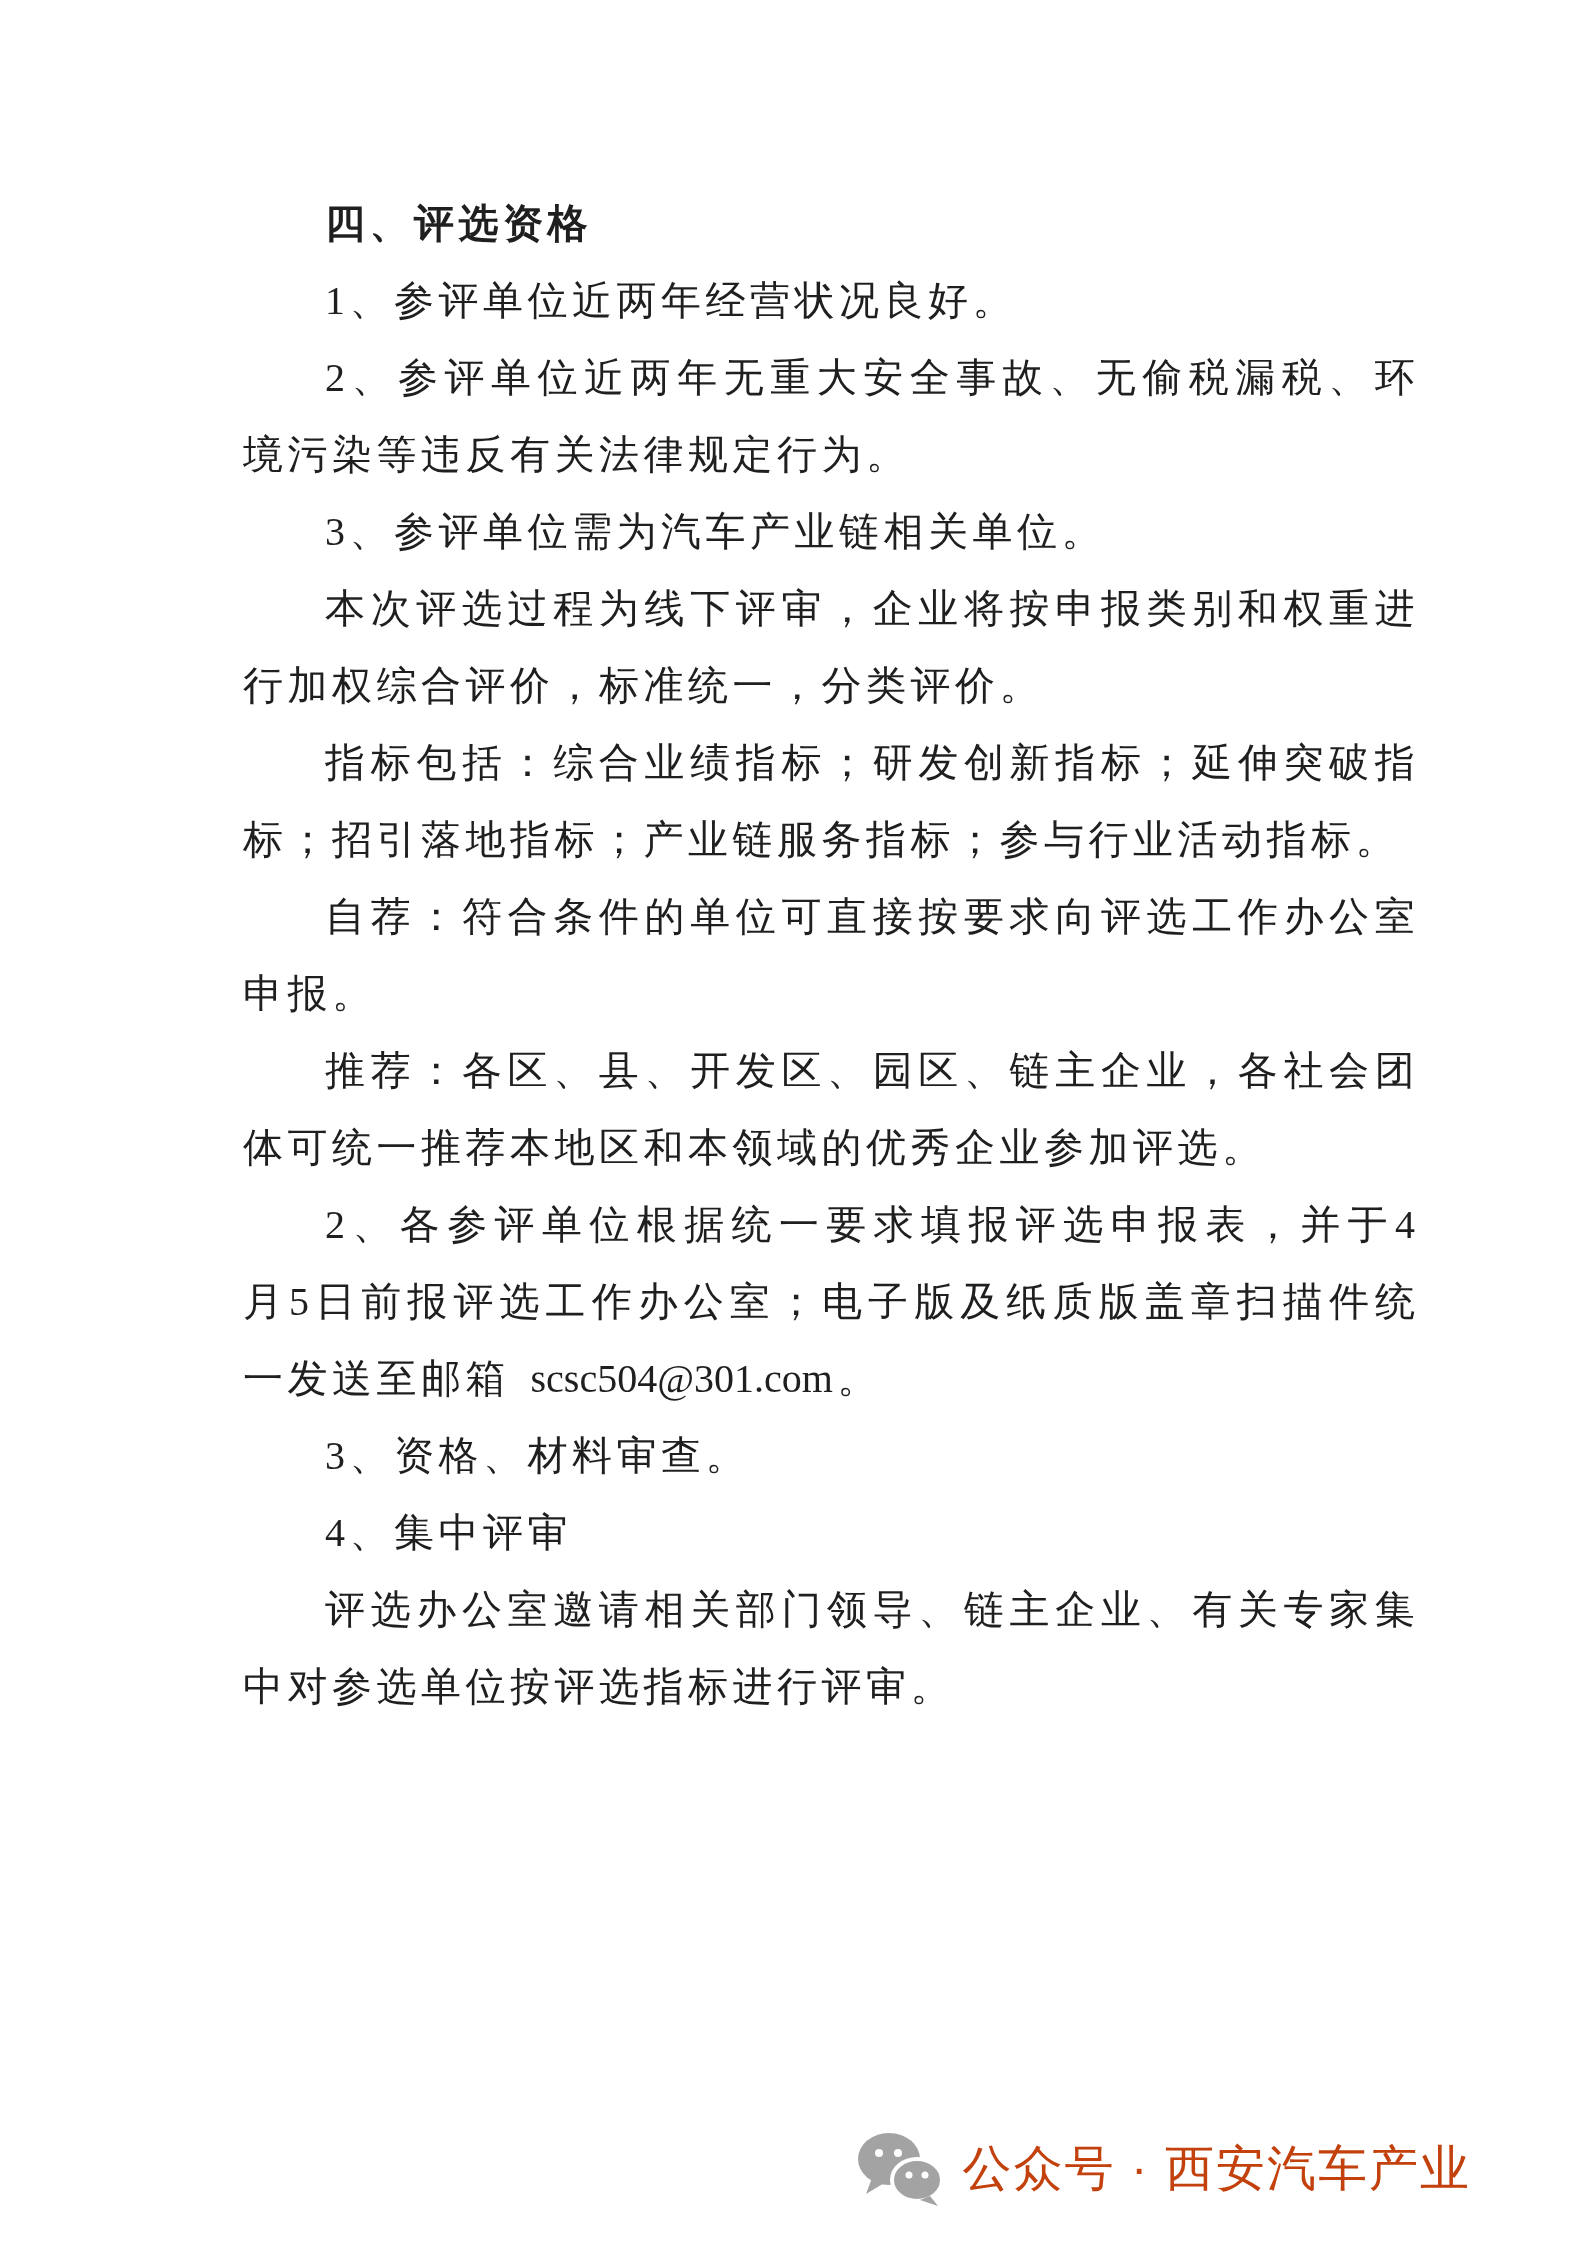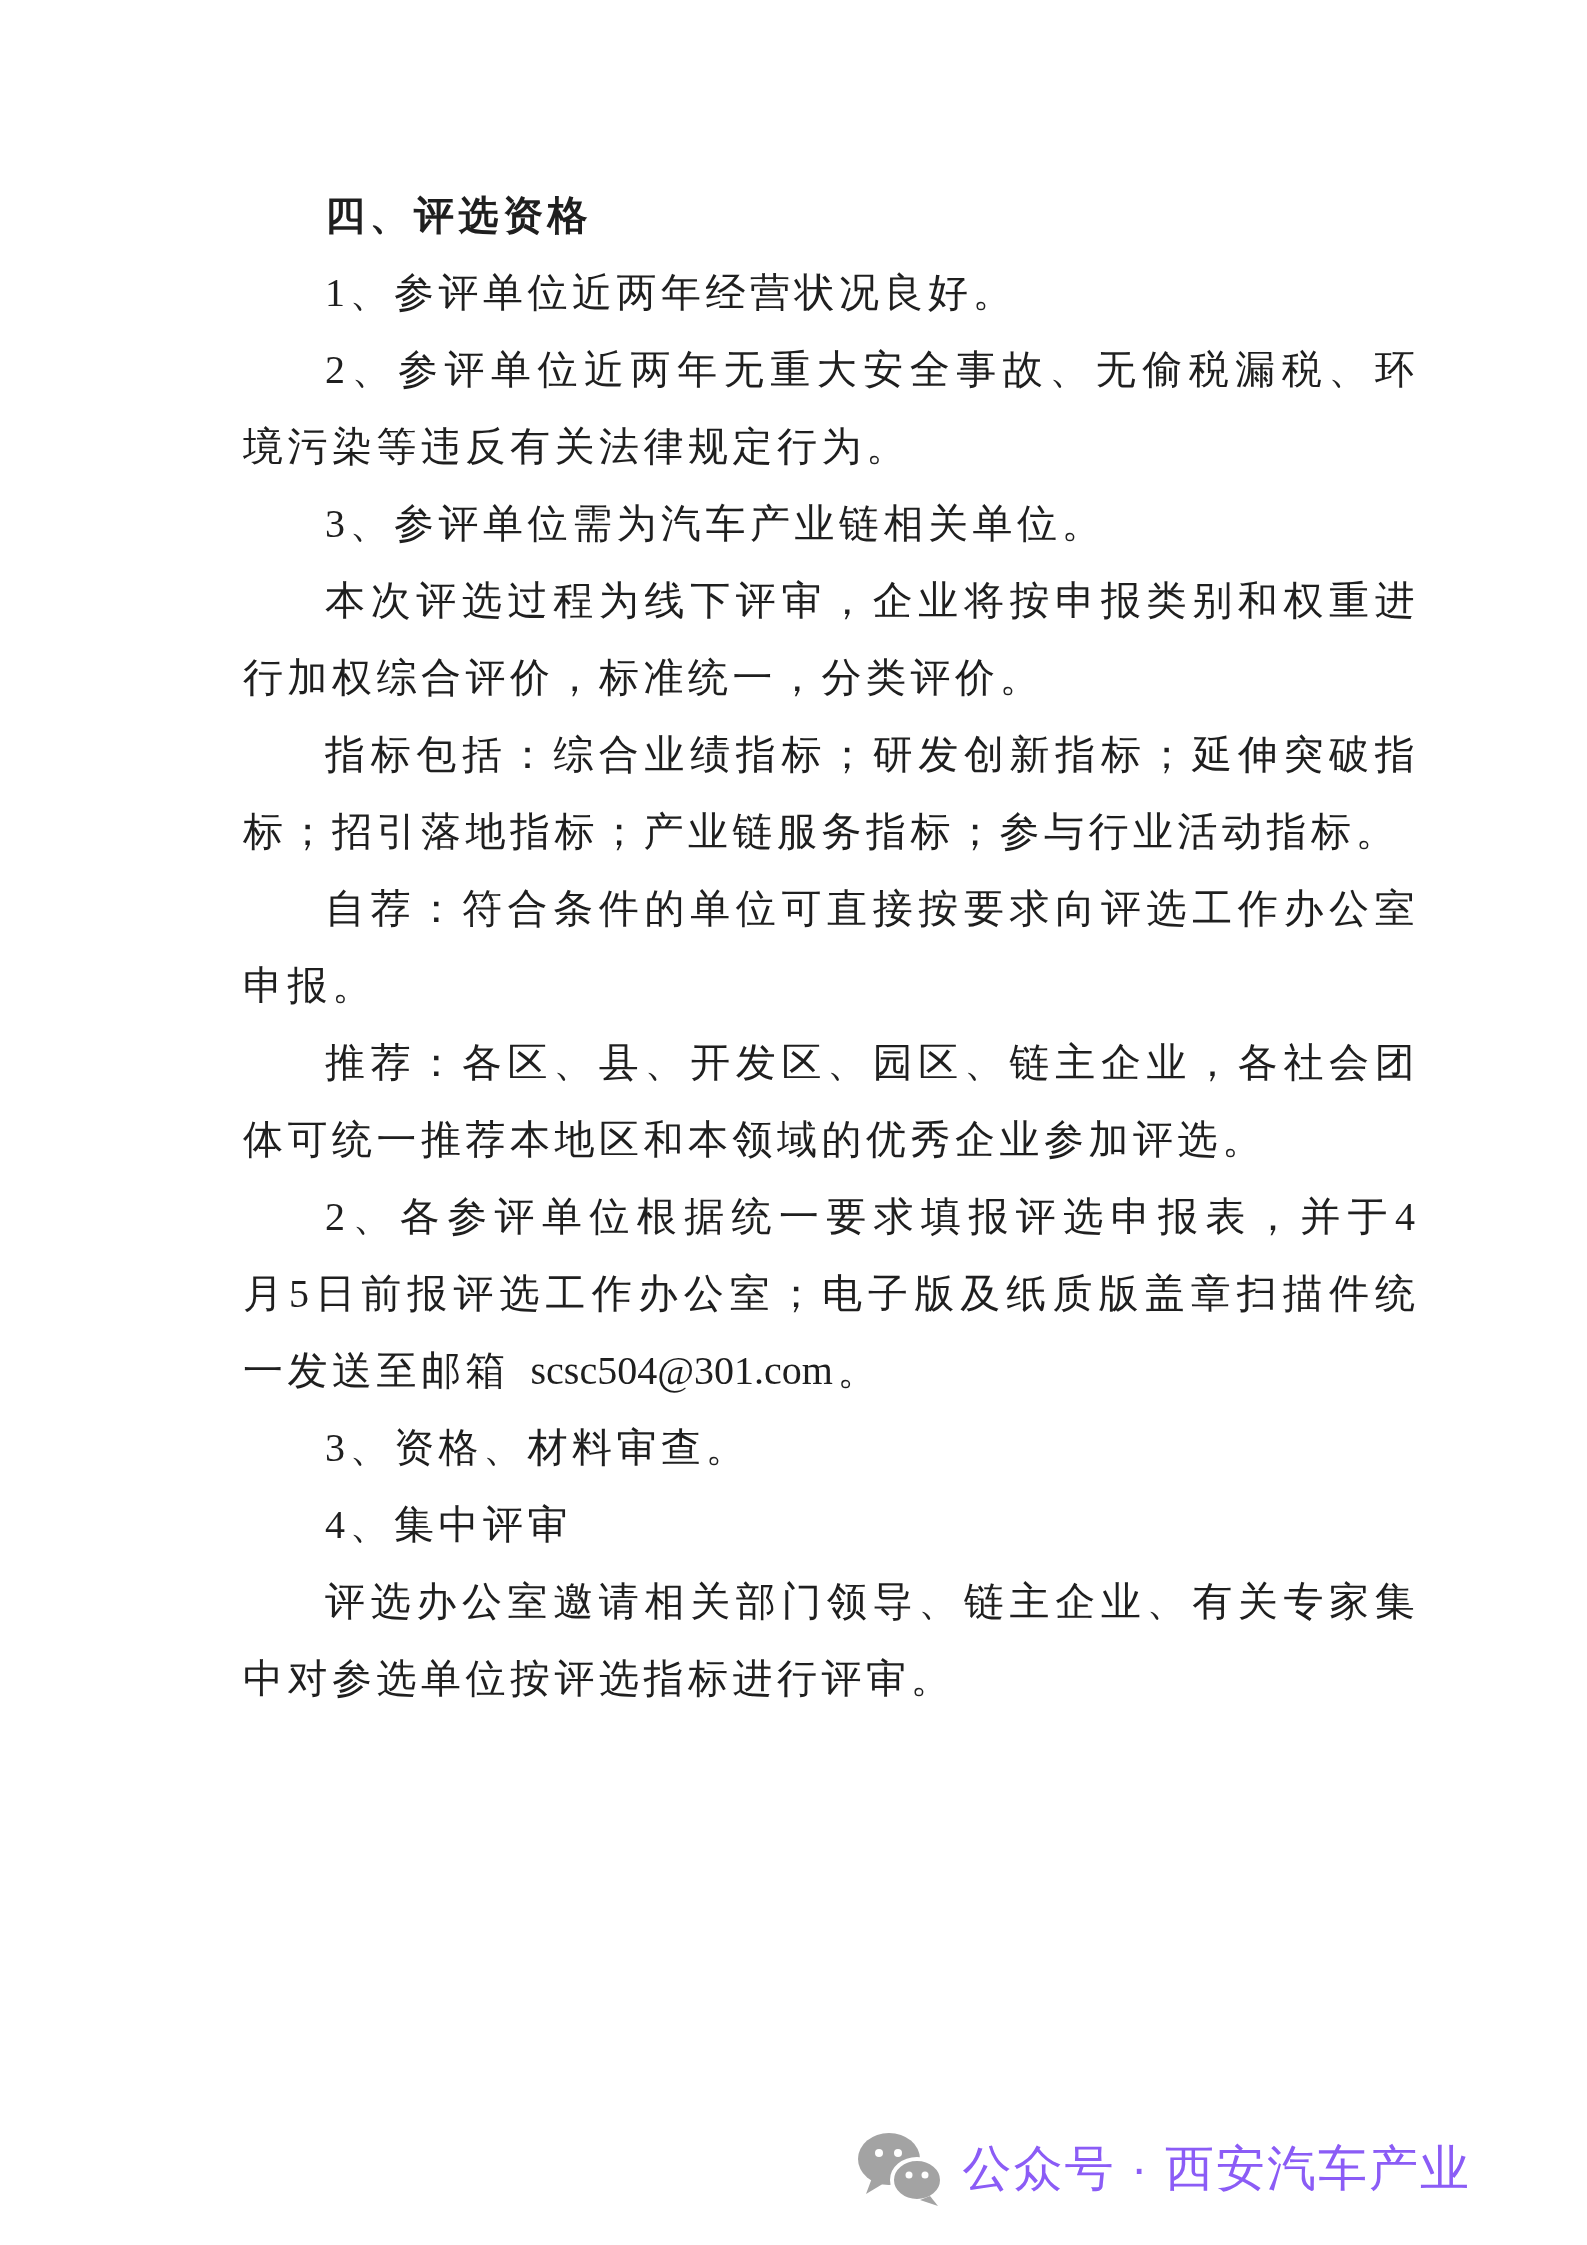--- a/index.html
+++ b/index.html
@@ -6,21 +6,21 @@
   body {
     width: 1587px; height: 2245px;
     background: #ffffff;
     position: relative;
     overflow: hidden;
     font-family: "Liberation Serif", "DejaVu Serif", serif;
     color: #1f1f1f;
   }
   .doc {
     position: absolute;
-    left: 243px; top: 177px;
+    left: 243px; top: 185px;
     width: 1172px;
   }
   .line {
     height: 77px;
     line-height: 77px;
     font-size: 40px;
     white-space: nowrap;
   }
   .line.indent { padding-left: 82px; }
   .line.full {
@@ -34,21 +34,21 @@
   .footer {
     position: absolute;
     top: 2132px;
     right: 116px;
     display: flex;
     align-items: center;
     gap: 18px;
     font-family: "Liberation Sans", "DejaVu Sans", sans-serif;
     font-size: 49px;
     letter-spacing: 2px;
-    color: #8b5cf6;
+    color: #c2410c;
   }
   .wechat { display: inline-block; width: 88px; height: 74px; }
 </style>
 </head>
 <body>
 
 <div class="doc" id="doc">
     <div class="line indent bold"><span class="tok">四</span><span class="tok">、</span><span class="tok">评</span><span class="tok">选</span><span class="tok">资</span><span class="tok">格</span></div>
     <div class="line indent"><span class="tok">1</span><span class="tok">、</span><span class="tok">参</span><span class="tok">评</span><span class="tok">单</span><span class="tok">位</span><span class="tok">近</span><span class="tok">两</span><span class="tok">年</span><span class="tok">经</span><span class="tok">营</span><span class="tok">状</span><span class="tok">况</span><span class="tok">良</span><span class="tok">好</span><span class="tok">。</span></div>
     <div class="line indent full">

